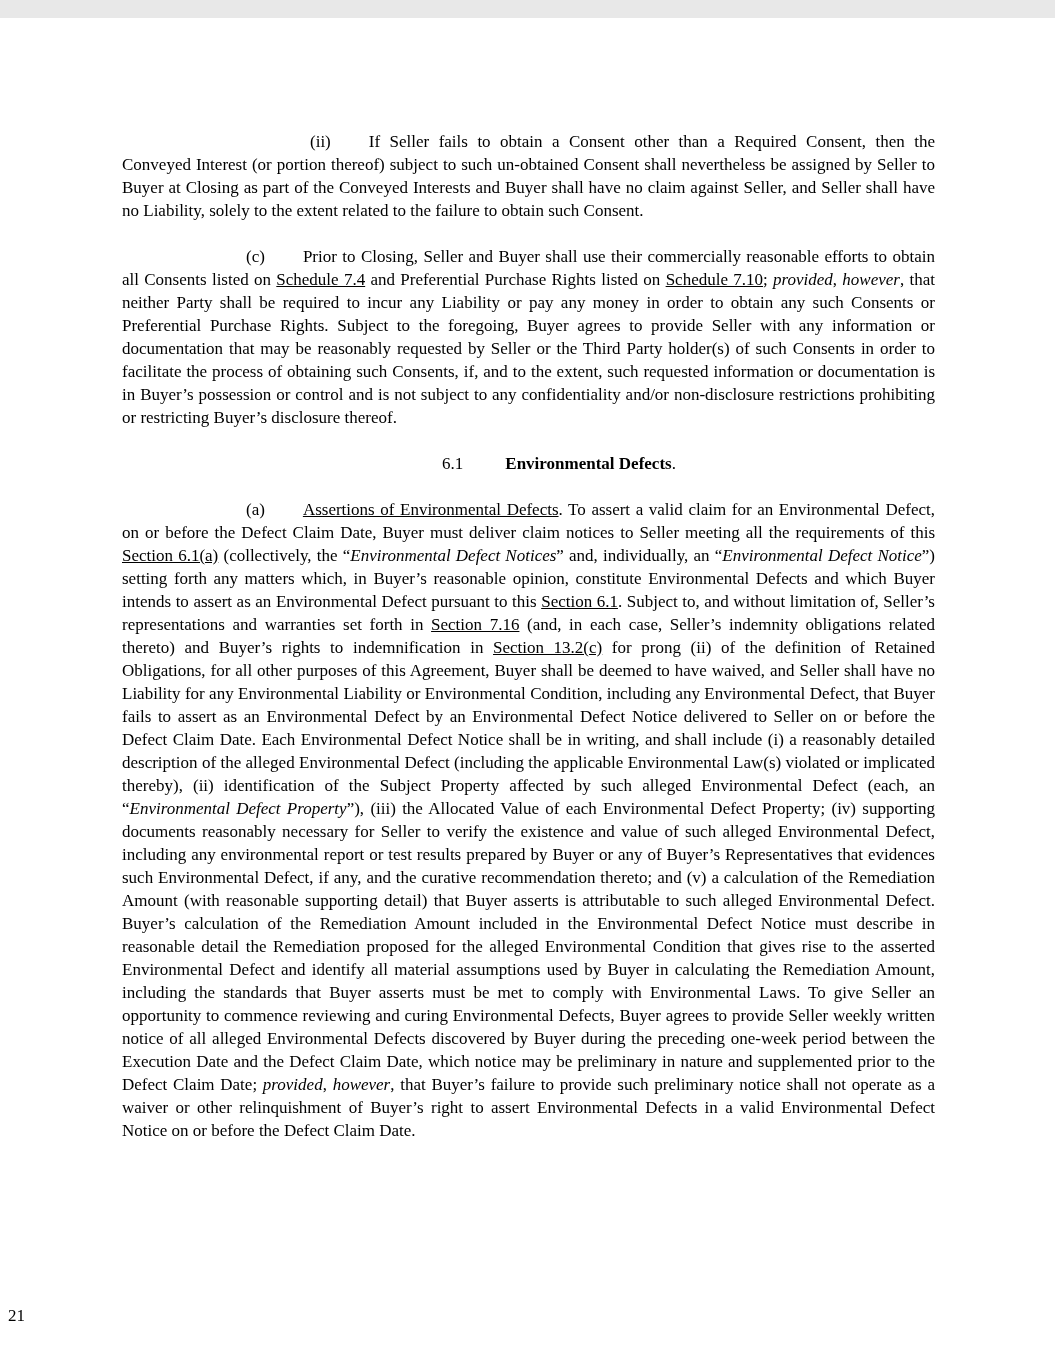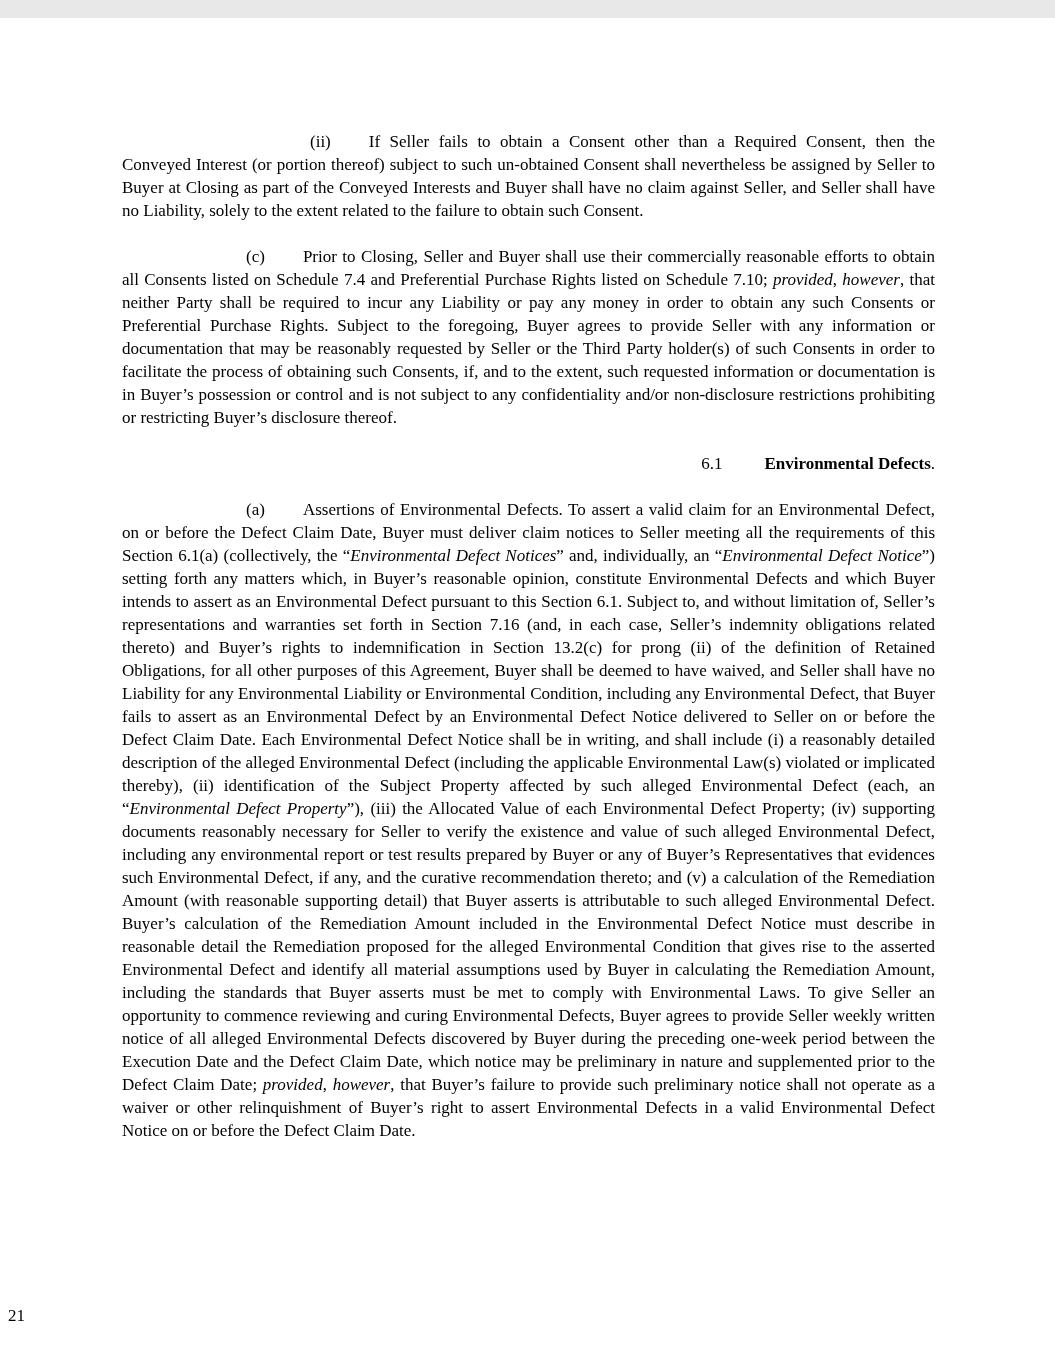--- a/index.html
+++ b/index.html
@@ -25,24 +25,24 @@
   .indent-double { text-indent: 188px; }
   .indent-single { text-indent: 124px; }
   .heading {
     margin: 23px 0 0 0;
     font-size: 17px;
     font-weight: bold;
     text-align: center;
   }
   .section-line {
     margin: 23px 0 0 61px;
-    text-align: right;
+    text-align: center;
   }
   
-  .u  { }
+  .u  { text-decoration: underline; }
   .i  { font-style: italic; }
   .b  { font-weight: bold; }
   .bi { font-weight: normal; font-style: italic; }
   .tab  { display: inline-block; width: 38px; }
   .tab2 { display: inline-block; width: 42px; }
   .page-number {
     position: absolute;
     bottom: 56px;
     left: 8px;
     width: 100%;

